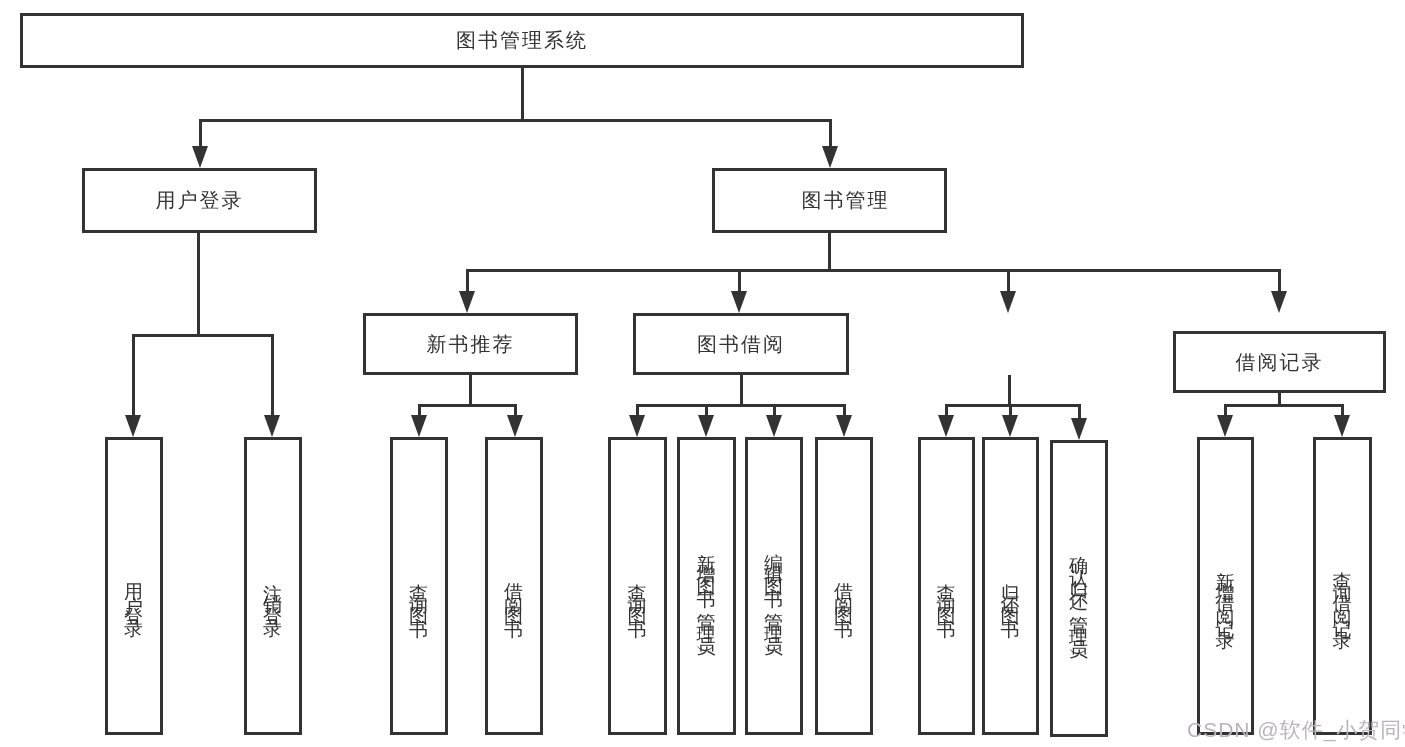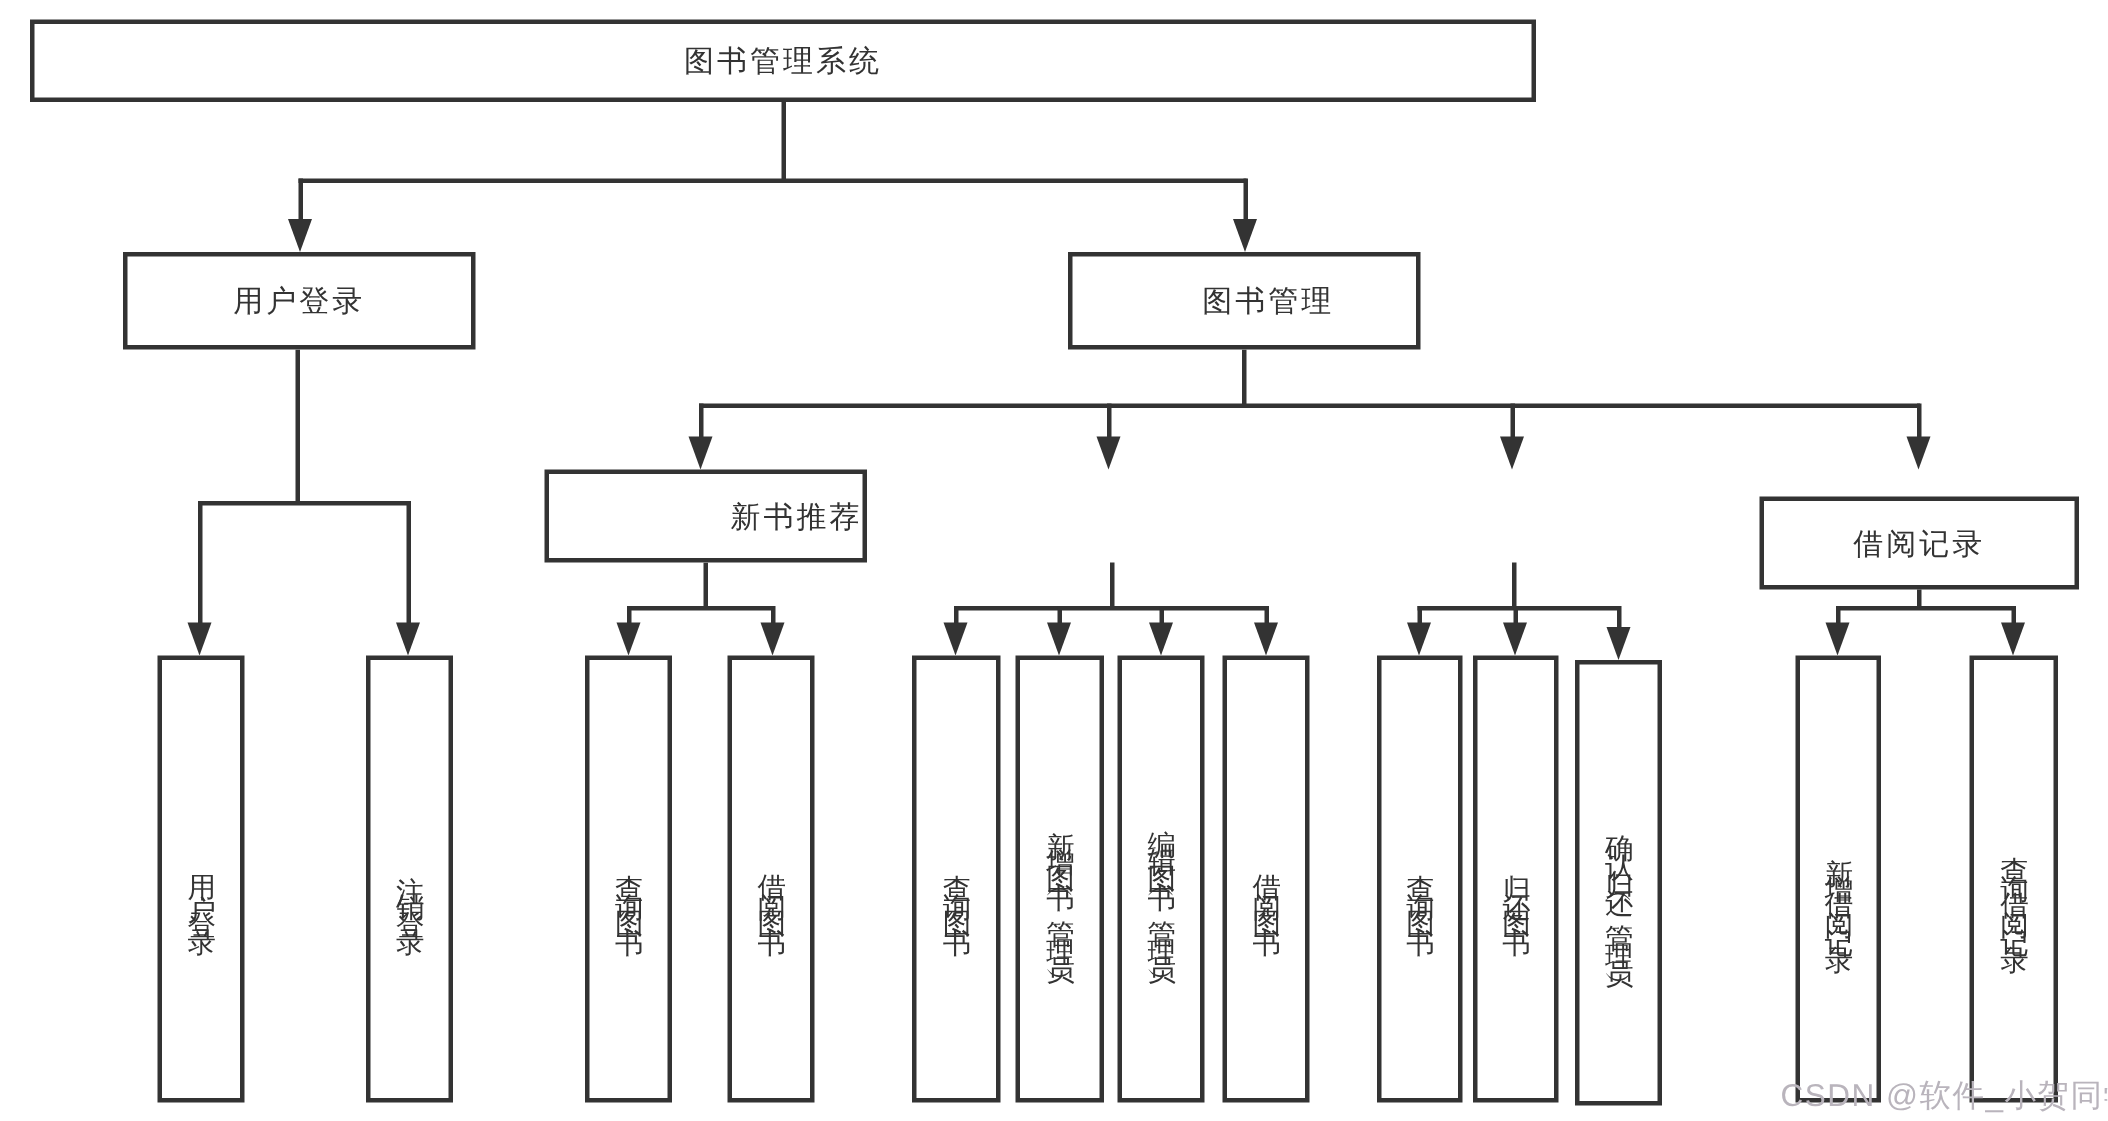--- a/index.html
+++ b/index.html
@@ -110,22 +110,25 @@
   <div class="hline" style="left:466px; top:269px; width:814px;"></div>
   <div class="vline" style="left:466px; top:269px; height:26px;"></div>
   <div class="head" style="left:459px; top:291px;"></div>
   <div class="vline" style="left:738px; top:269px; height:26px;"></div>
   <div class="head" style="left:731px; top:291px;"></div>
   <div class="vline" style="left:1007px; top:269px; height:26px;"></div>
   <div class="head" style="left:1000px; top:291px;"></div>
   <div class="vline" style="left:1278px; top:269px; height:26px;"></div>
   <div class="head" style="left:1271px; top:291px;"></div>
 
-  <div class="box" style="left:363px; top:313px; width:215px; height:62px;justify-content:flex-end;">
+  <div class="box" style="left:363px; top:313px; width:215px; height:62px;">
     <span>新书推荐</span>
+  </div>
+  <div class="box" style="left:633px; top:313px; width:216px; height:62px;">
+    <span>图书借阅</span>
   </div>
   <div class="box" style="left:1173px; top:331px; width:213px; height:62px;">
     <span>借阅记录</span>
   </div>
 
   <div class="vline" style="left:469px; top:375px; height:30px;"></div>
   <div class="hline" style="left:418px; top:404px; width:98px;"></div>
   <div class="vline" style="left:418px; top:404px; height:14px;"></div>
   <div class="head" style="left:411px; top:415px;"></div>
   <div class="vline" style="left:514px; top:404px; height:14px;"></div>

